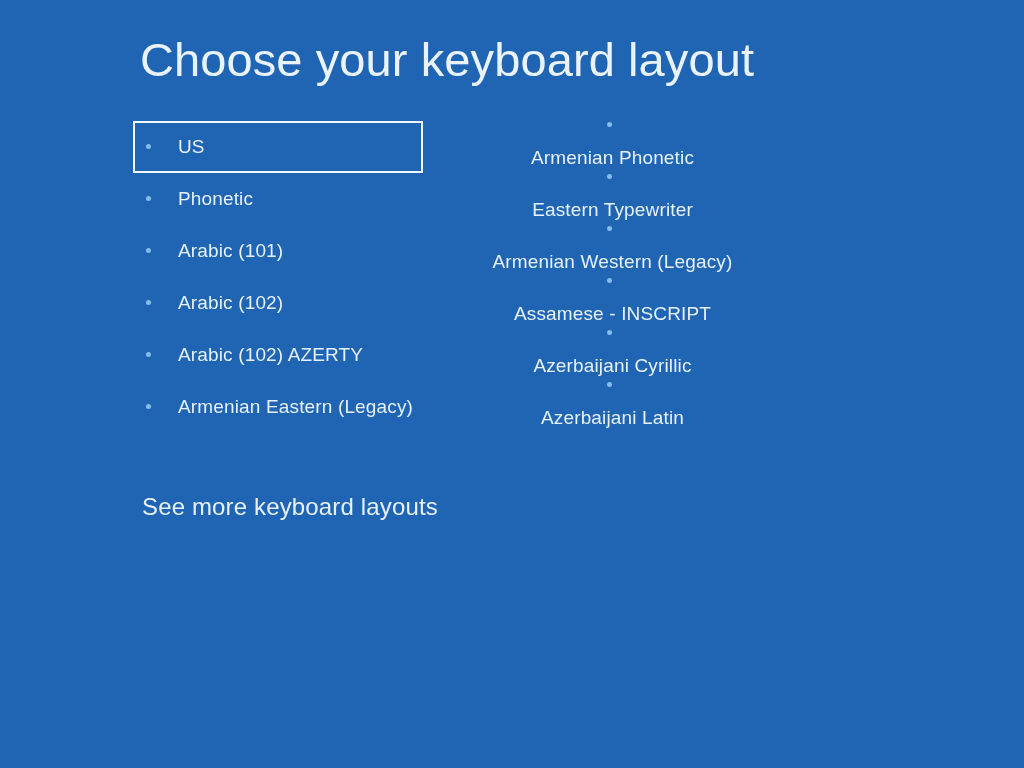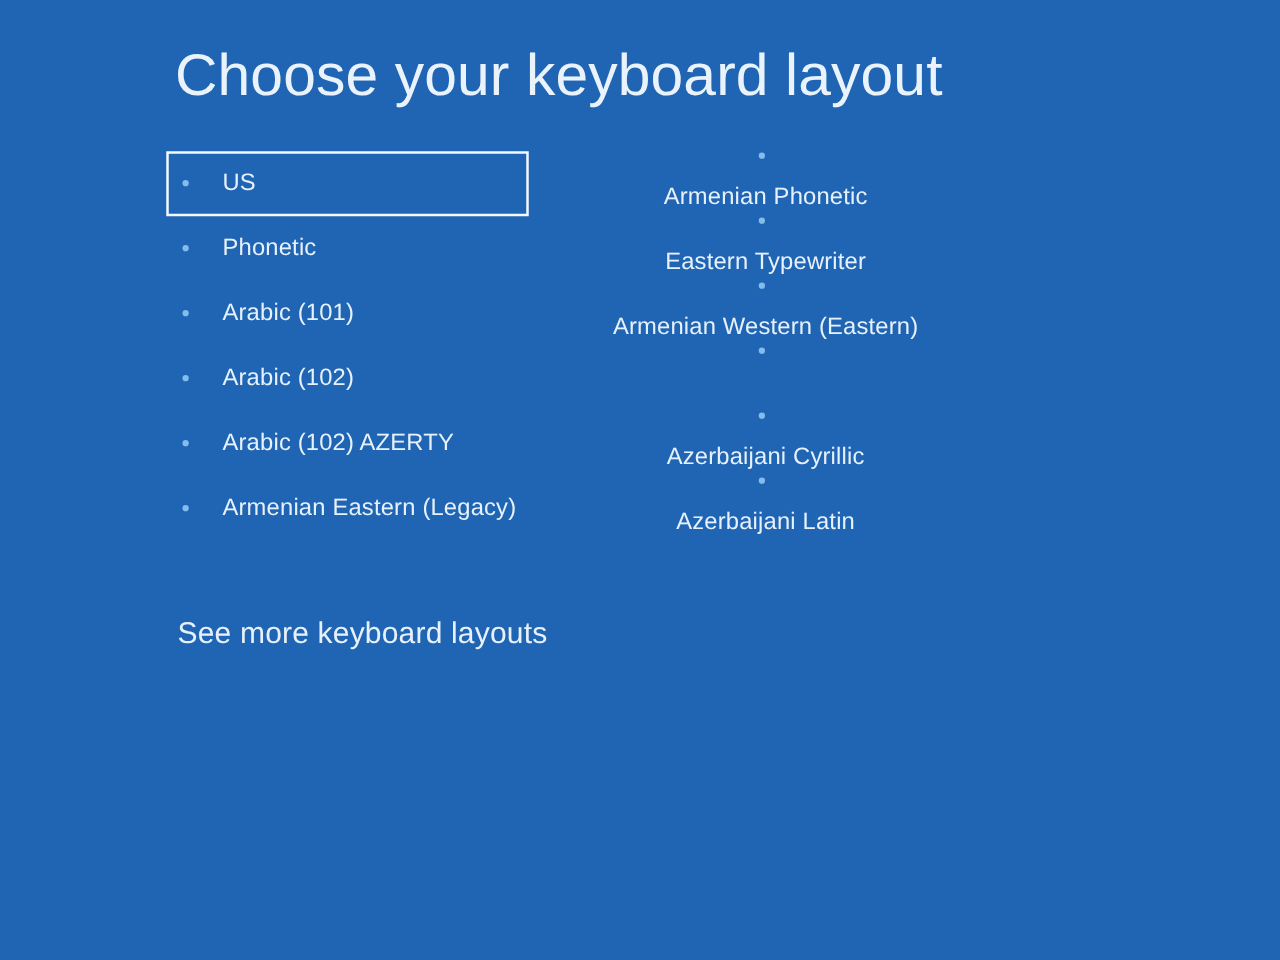--- a/index.html
+++ b/index.html
@@ -139,24 +139,25 @@
       <div class="layout-option">
         <span class="option-bullet"></span>
         <span class="option-label">Armenian Phonetic</span>
       </div>
       <div class="layout-option">
         <span class="option-bullet"></span>
         <span class="option-label">Eastern Typewriter</span>
       </div>
       <div class="layout-option">
         <span class="option-bullet"></span>
-        <span class="option-label">Armenian Western (Eastern)</span>
+        <span class="option-label">Armenian Western (Legacy)</span>
       </div>
       <div class="layout-option">
         <span class="option-bullet"></span>
+        <span class="option-label">Assamese - INSCRIPT</span>
       </div>
       <div class="layout-option">
         <span class="option-bullet"></span>
         <span class="option-label">Azerbaijani Cyrillic</span>
       </div>
       <div class="layout-option">
         <span class="option-bullet"></span>
         <span class="option-label">Azerbaijani Latin</span>
       </div>
     </div>

